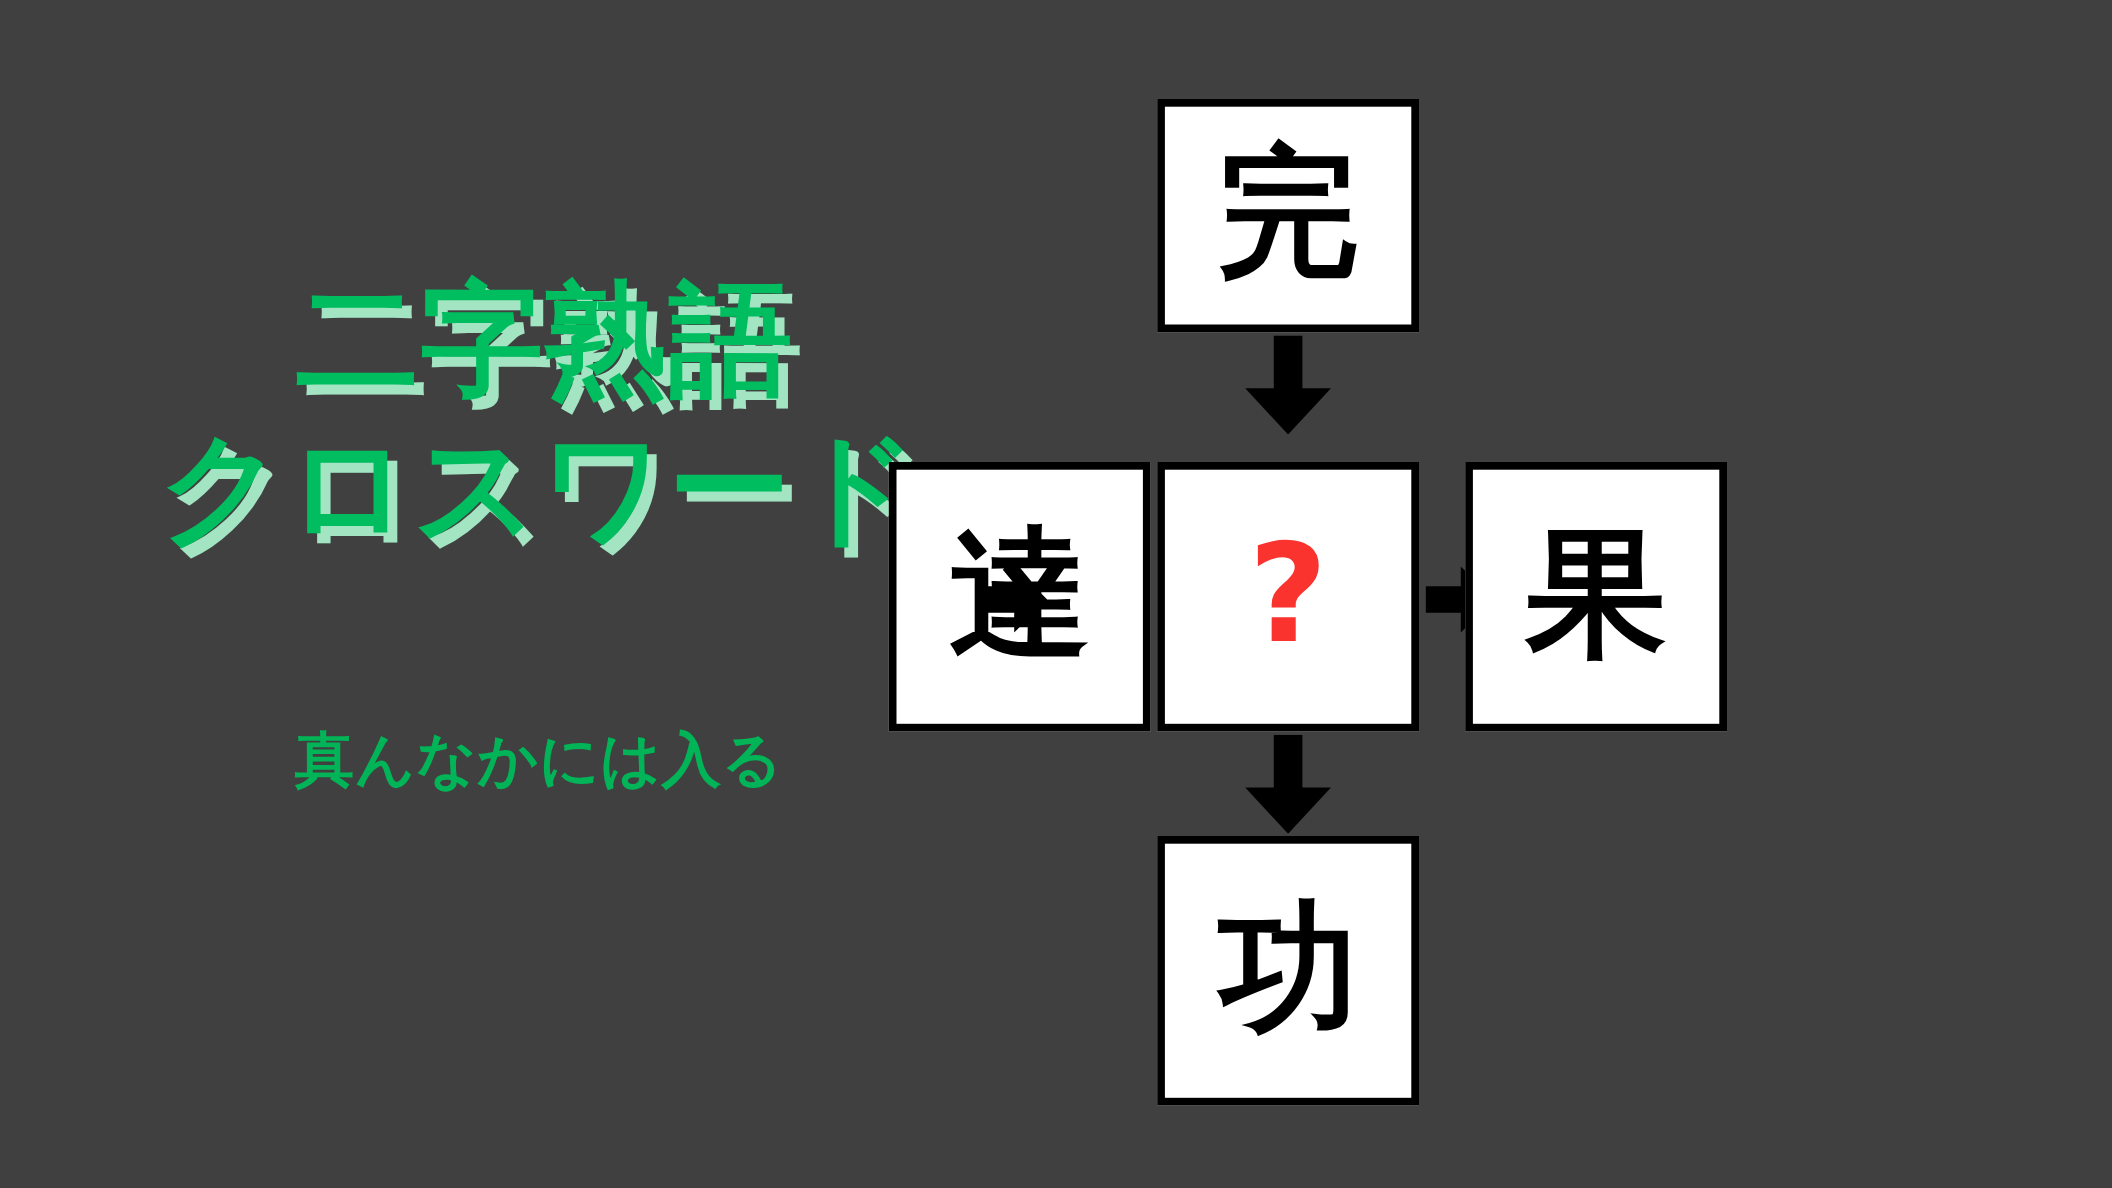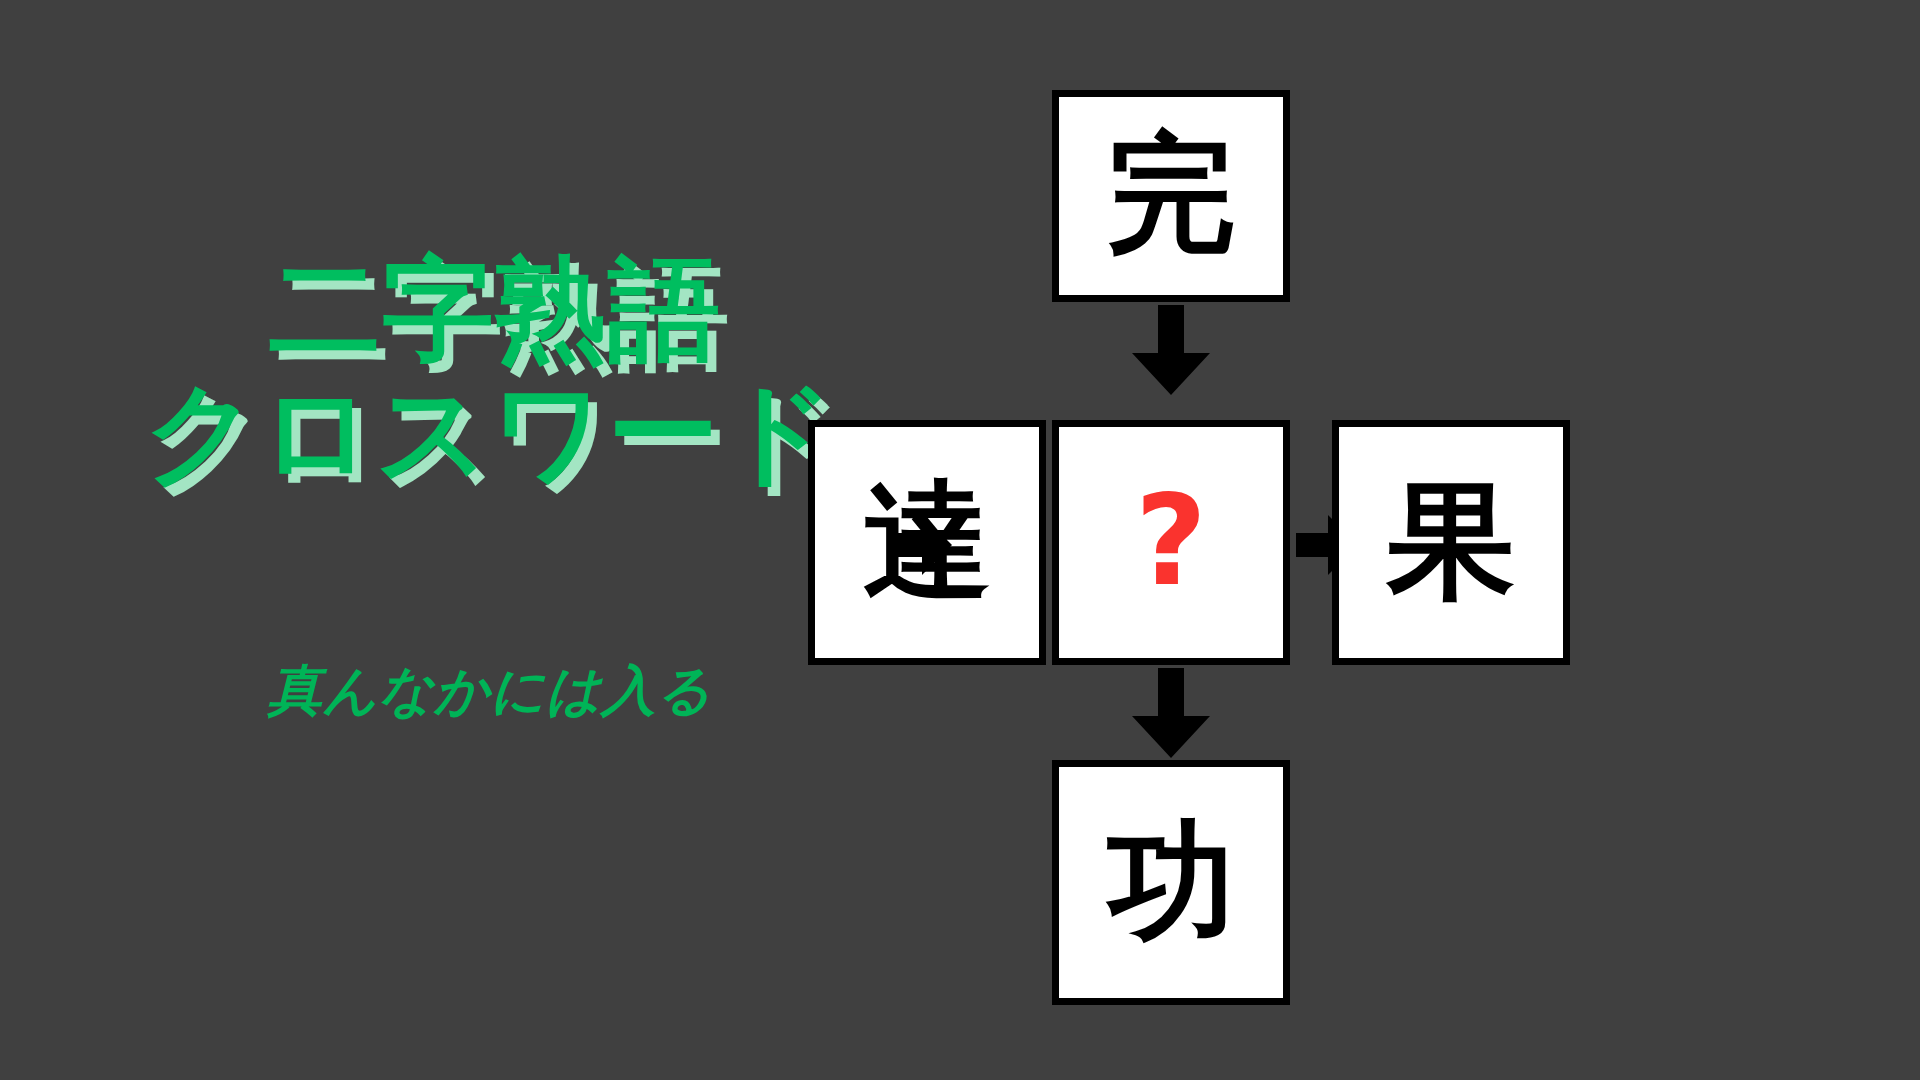--- a/index.html
+++ b/index.html
@@ -50,30 +50,29 @@
     text-shadow: 9px 9px 0 #a3e5c3;
   }
 
   .title-line-1 {
     font-size: 112px;
     margin-left: 10px;
   }
 
   .title-line-2 {
     font-size: 112px;
-    margin-top: 4px;
+    margin-top: 16px;
   }
 
   .subtitle-block {
     position: absolute;
     left: 0px;
     top: 660px;
     width: 980px;
     text-align: center;
-    font-style: italic;
   }
 
   .subtitle-line {
     font-family: "DejaVu Sans", "Liberation Sans", sans-serif;
     font-weight: bold;
     color: #00b457;
     font-size: 54px;
     line-height: 1.15;
     white-space: nowrap;
     letter-spacing: 0.01em;

